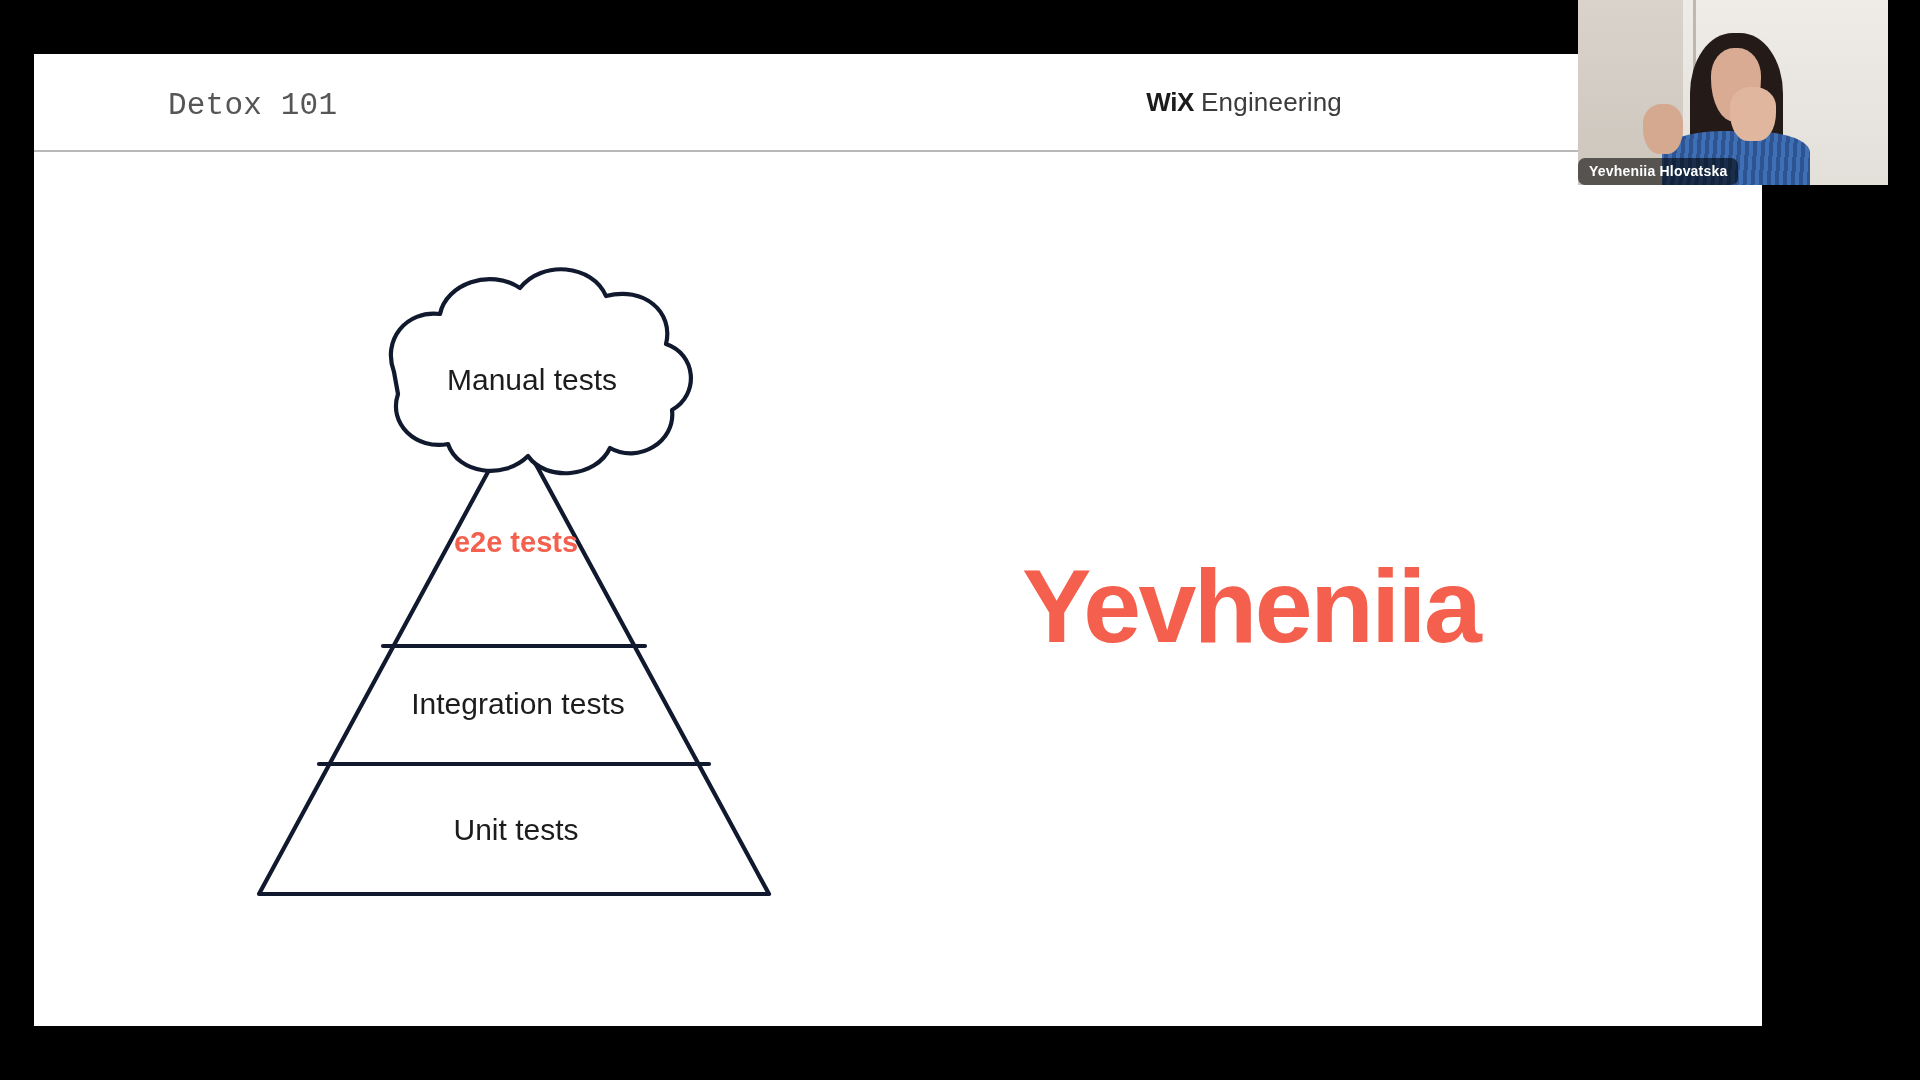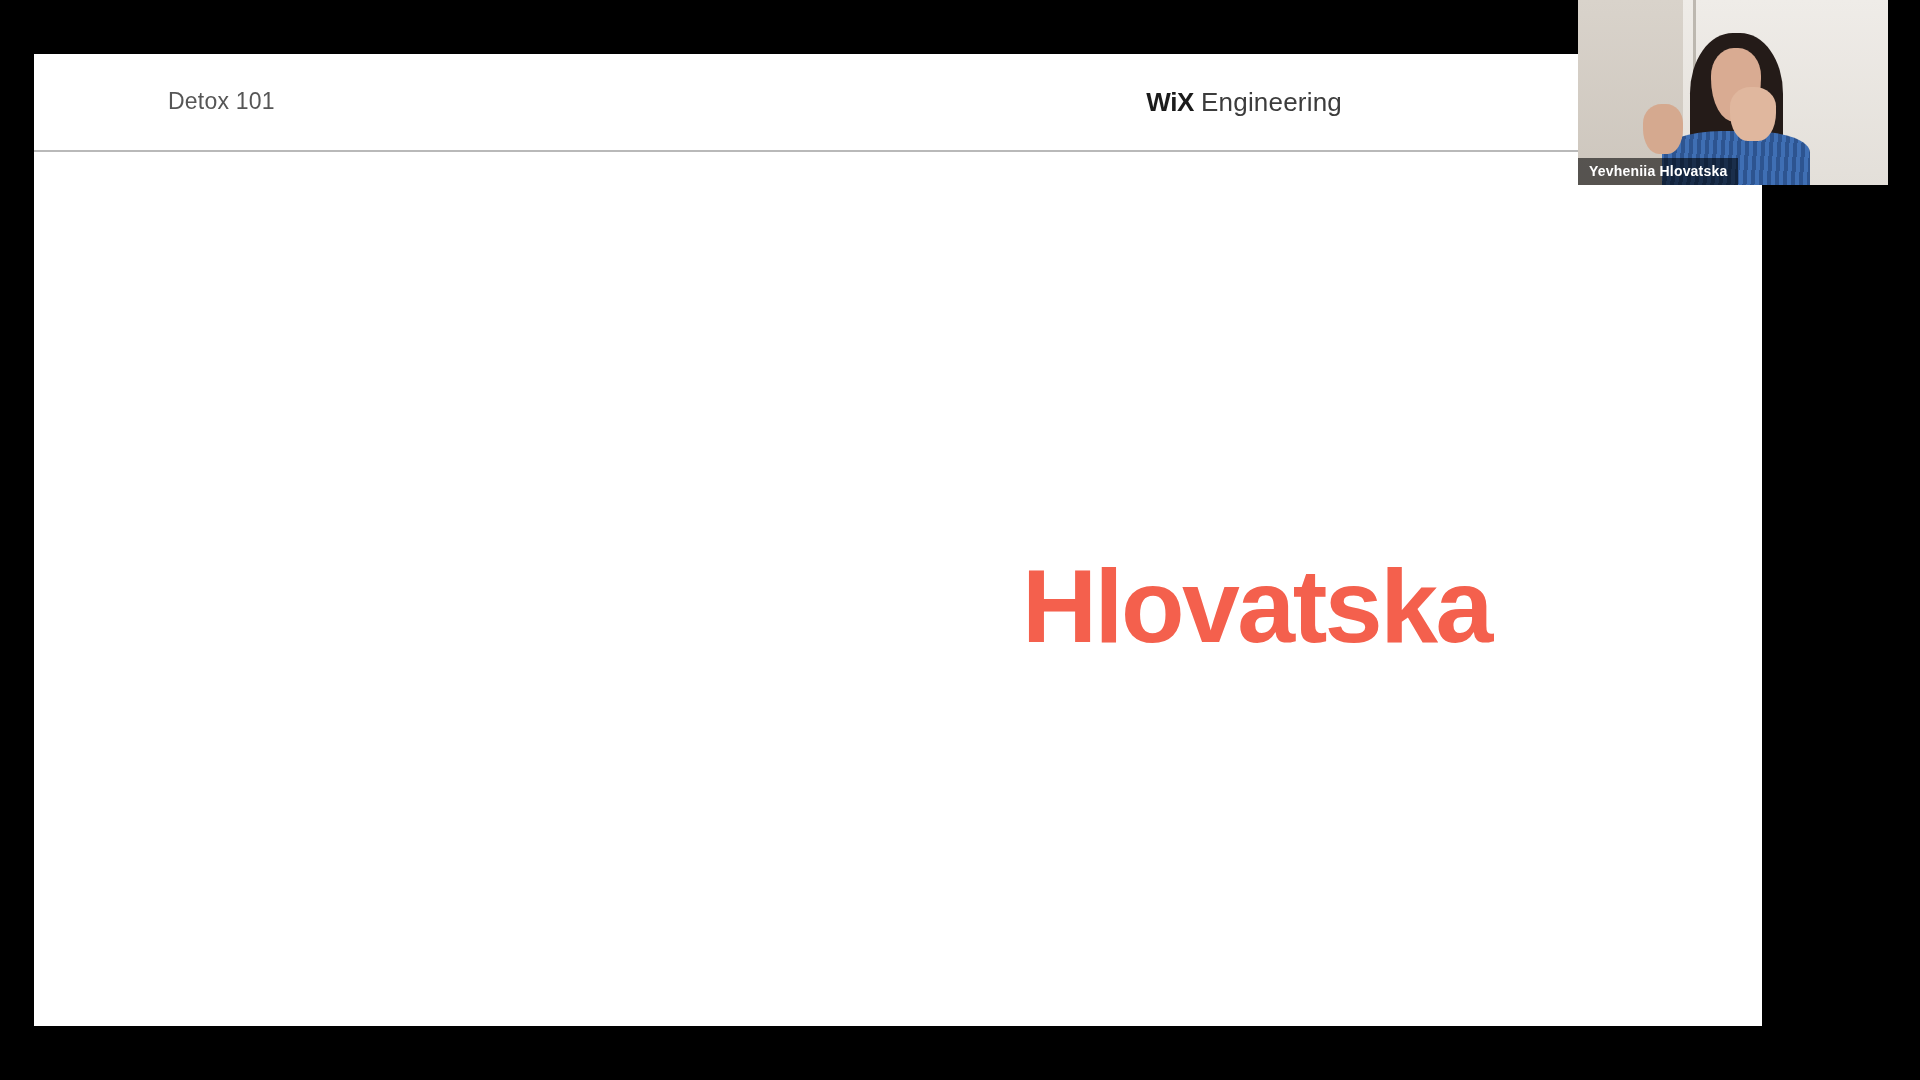--- a/index.html
+++ b/index.html
@@ -37,24 +37,25 @@
     top: 0;
     width: 100%;
     height: 98px;
     border-bottom: 2px solid #b9b9b9;
   }
 
   #deck-title {
     position: absolute;
     left: 134px;
     top: 34px;
-    font-size: 23px;
+    font-size: 31px;
     color: #565656;
     letter-spacing: 0.2px;
     white-space: nowrap;
+    font-family: Liberation Mono, monospace;
   }
 
   #brand-lockup {
     position: absolute;
     right: 420px;
     top: 33px;
     font-size: 26px;
     color: #1b1b1b;
     white-space: nowrap;
     letter-spacing: 0.2px;
@@ -164,39 +165,80 @@
     position: absolute;
     left: 0;
     bottom: 0;
     padding: 5px 11px 6px 11px;
     background: rgba(0,0,0,0.58);
     color: #ffffff;
     font-size: 14px;
     font-weight: bold;
     letter-spacing: 0.2px;
     white-space: nowrap;
+    border-radius: 7px;
   }
 </style>
 </head>
 <body>
 
 <div id="screen">
 
   <div id="slide">
 
     <div id="slide-header">
       <div id="deck-title">Detox 101</div>
 
       <div id="brand-lockup">
         <span id="brand-mark">WiX</span><span id="brand-word">Engineering</span>
       </div>
     </div>
 
-
-    <div id="headline">Hlovatska</div>
+    <div id="pyramid-figure">
+      <svg viewBox="0 0 740 680" xmlns="http://www.w3.org/2000/svg">
+
+        <path class="stroke-shape" d="M 370 170 L 625 640 L 115 640 Z"></path>
+
+        <line class="stroke-shape" x1="239" y1="392" x2="501" y2="392"></line>
+        <line class="stroke-shape" x1="175" y1="510" x2="565" y2="510"></line>
+
+        <g>
+          <path class="cloud-fill" d="M 250 118
+                   C 238 86, 262 56, 296 60
+                   C 302 30, 346 14, 376 34
+                   C 398 6, 448 10, 462 42
+                   C 500 32, 530 58, 522 90
+                   C 552 100, 556 140, 528 156
+                   C 532 188, 494 210, 466 194
+                   C 452 224, 402 228, 384 202
+                   C 360 226, 314 220, 304 190
+                   C 272 196, 244 170, 254 140 Z"></path>
+          <path class="stroke-shape" d="M 250 118
+                   C 238 86, 262 56, 296 60
+                   C 302 30, 346 14, 376 34
+                   C 398 6, 448 10, 462 42
+                   C 500 32, 530 58, 522 90
+                   C 552 100, 556 140, 528 156
+                   C 532 188, 494 210, 466 194
+                   C 452 224, 402 228, 384 202
+                   C 360 226, 314 220, 304 190
+                   C 272 196, 244 170, 254 140 Z"></path>
+        </g>
+
+        <text class="tier-label" x="388" y="128">Manual tests</text>
+
+        <text class="tier-label accent" x="372" y="290">e2e tests</text>
+
+        <text class="tier-label" x="374" y="452">Integration tests</text>
+
+        <text class="tier-label" x="372" y="578">Unit tests</text>
+      </svg>
+    </div>
+
+    <div id="headline">Yevheniia</div>
 
   </div>
 
   <div id="webcam-tile">
     <div id="webcam-video">
       <div class="wall-left"></div>
       <div class="wall-right"></div>
       <div class="wall-seam"></div>
       <div class="person-hair"></div>
       <div class="person-torso"></div>

